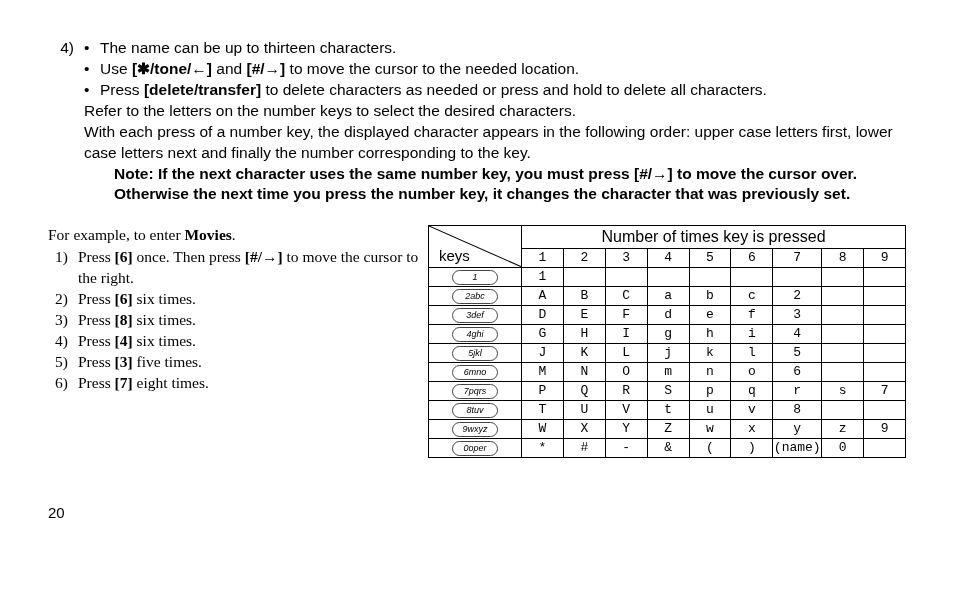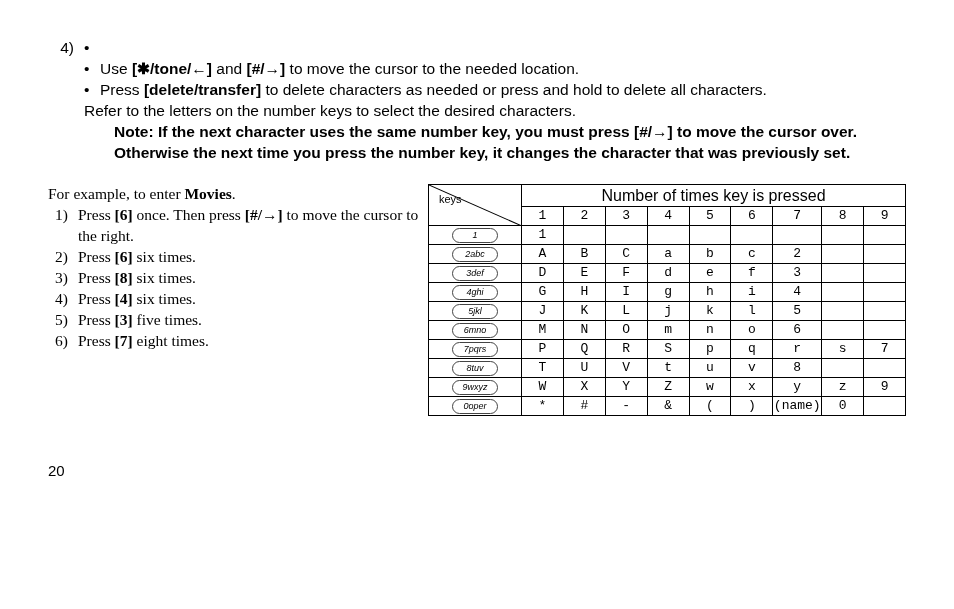--- a/index.html
+++ b/index.html
@@ -124,34 +124,36 @@
   }
 </style>
 </head>
 <body>
 
 <div class="step4-hang">
   <div class="step4-num">4)</div>
   <div class="step4-body">
     <div class="bullet-line">
       <span class="bullet-dot">•</span>
+      <span>The name can be up to thirteen characters.</span>
     </div>
     <div class="bullet-line">
       <span class="bullet-dot">•</span>
       <span>
         <span>Use </span><b>[✱/tone/←]</b><span> and </span><b>[#/→]</b><span> to move the cursor to the needed location.</span>
       </span>
     </div>
     <div class="bullet-line">
       <span class="bullet-dot">•</span>
       <span>
         <span>Press </span><b>[delete/transfer]</b><span> to delete characters as needed or press and hold to delete all characters.</span>
       </span>
     </div>
     <div>Refer to the letters on the number keys to select the desired characters.</div>
+    <div>With each press of a number key, the displayed character appears in the following order: upper case letters first, lower case letters next and finally the number corresponding to the key.</div>
     <div class="note-bold">Note: If the next character uses the same number key, you must press [#/→] to move the cursor over.</div>
     <div class="note-bold">Otherwise the next time you press the number key, it changes the character that was previously set.</div>
   </div>
 </div>
 
 <div class="lower-wrap">
 
   <div class="example-col">
     <div class="ex-intro">
       <span>For example, to enter </span><b>Movies</b><span>.</span>
@@ -185,21 +187,21 @@
   </div>
 
   <div class="table-col">
     <table class="char-table">
       <tbody>
           <tr>
         <td class="corner keycol" rowspan="2">
           <svg viewBox="0 0 100 40" preserveAspectRatio="none">
                 <line x1="0" y1="0" x2="100" y2="40" stroke="#000" stroke-width="1"></line>
               </svg>
-        <div style="position: absolute; left: 10px; bottom: 18px; font-size: 11px;">keys</div>
+        <div style="position: absolute; left: 10px; bottom: 1px; font-size: 15px;">keys</div>
             </td>
         <th class="header-span" colspan="9">Number of times key is pressed</th>
       </tr>
       <tr id="col-header-row">
 
       <td class="num-col ncol">1</td>
             <td class="num-col ncol">2</td>
             <td class="num-col ncol">3</td>
             <td class="num-col ncol">4</td>
             <td class="num-col ncol">5</td>

